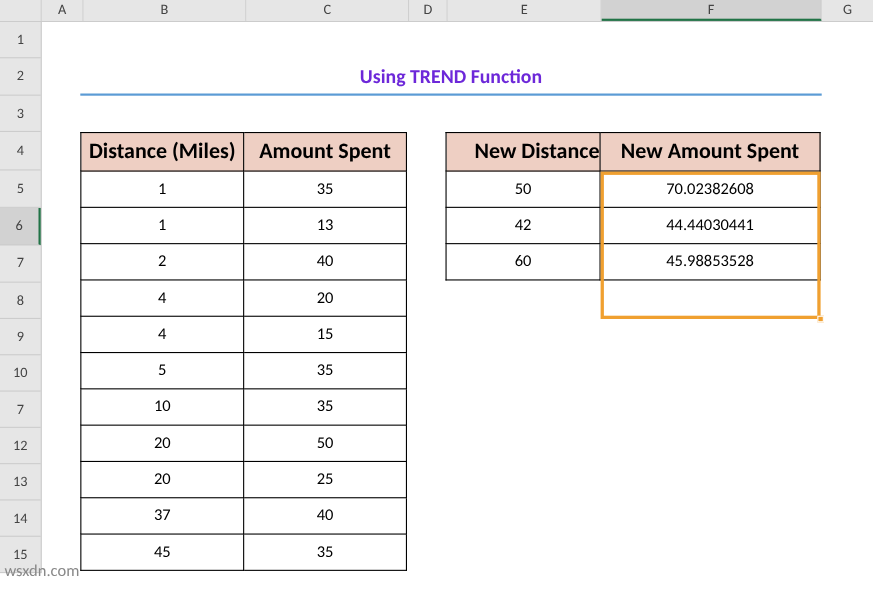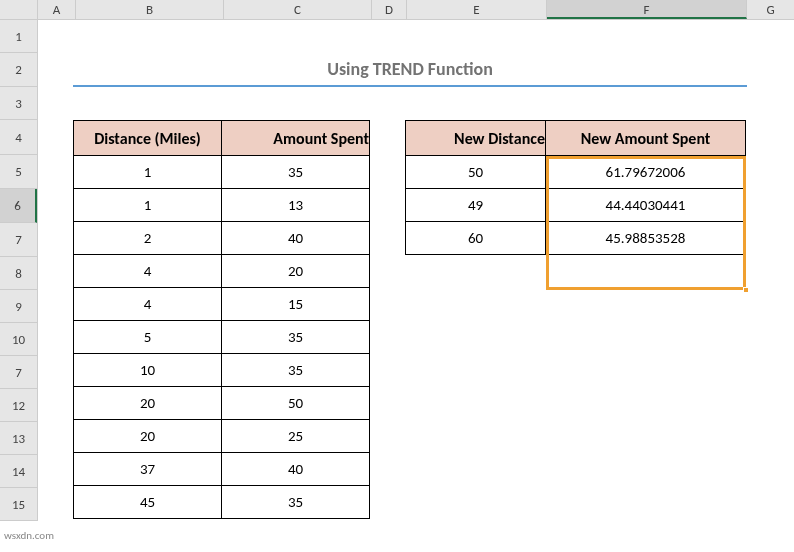--- a/index.html
+++ b/index.html
@@ -67,21 +67,21 @@
     }
     .title-cell {
       position: absolute;
       left: 35px;
       top: 33px;
       width: 674px;
       height: 34px;
       text-align: center;
       font-size: 18px;
       font-weight: bold;
-      color: #737373;
+      color: #6d28d9;
       display: flex;
       align-items: center;
       justify-content: center;
       border-bottom: 2.5px double #5b9bd5;
     }
     .data-table {
       position: absolute;
       border-collapse: collapse;
     }
     .data-table.t1 {
@@ -90,24 +90,24 @@
     }
     .data-table.t2 {
       left: 367px;
       top: 100px;
     }
     .data-table th {
       background: #eecfc3;
       font-weight: bold;
       border: 1px solid #000;
       text-align: center;
-      font-size: 16px;
+      font-size: 20px;
     }
     .data-table th.h1a { width: 148px; height: 35px; }
-    .data-table th.h1b { width: 148px; height: 20px; text-align: right; }
+    .data-table th.h1b { width: 148px; height: 20px; }
     .data-table th.h2a { width: 140px; height: 35px; text-align: right; }
     .data-table th.h2b { width: 200px; height: 28px; }
     .data-table td {
       border: 1px solid #000;
       text-align: center;
       height: 33px;
       font-size: 15px;
     }
     .orange-highlight {
       position: absolute;
@@ -123,22 +123,22 @@
       width: 6px;
       height: 6px;
       background: #f0a030;
       border: 1px solid #fff;
       left: 705px;
       top: 267px;
     }
     .watermark {
       position: absolute;
       left: 4px;
-      bottom: 10px;
-      font-size: 11px;
+      bottom: 23px;
+      font-size: 15px;
       color: #888;
     }
   </style>
 </head>
 <body>
 
 <div class="grid">
   <div class="col-headers">
     <div class="corner"></div>
     <div class="col-h" style="width:38px">A</div>
@@ -224,24 +224,24 @@
         </table>
 
       <table class="data-table t2">
         <tbody>
             <tr>
           <th class="h2a">New Distance</th>
           <th class="h2b">New Amount Spent</th>
         </tr>
         <tr>
               <td>50</td>
-              <td>61.79672006</td>
-            </tr>
-        <tr>
-              <td>49</td>
+              <td>70.02382608</td>
+            </tr>
+        <tr>
+              <td>42</td>
               <td>44.44030441</td>
             </tr>
         <tr>
               <td>60</td>
               <td>45.98853528</td>
             </tr>
       </tbody>
         </table>
 
       <div class="orange-highlight"></div>

